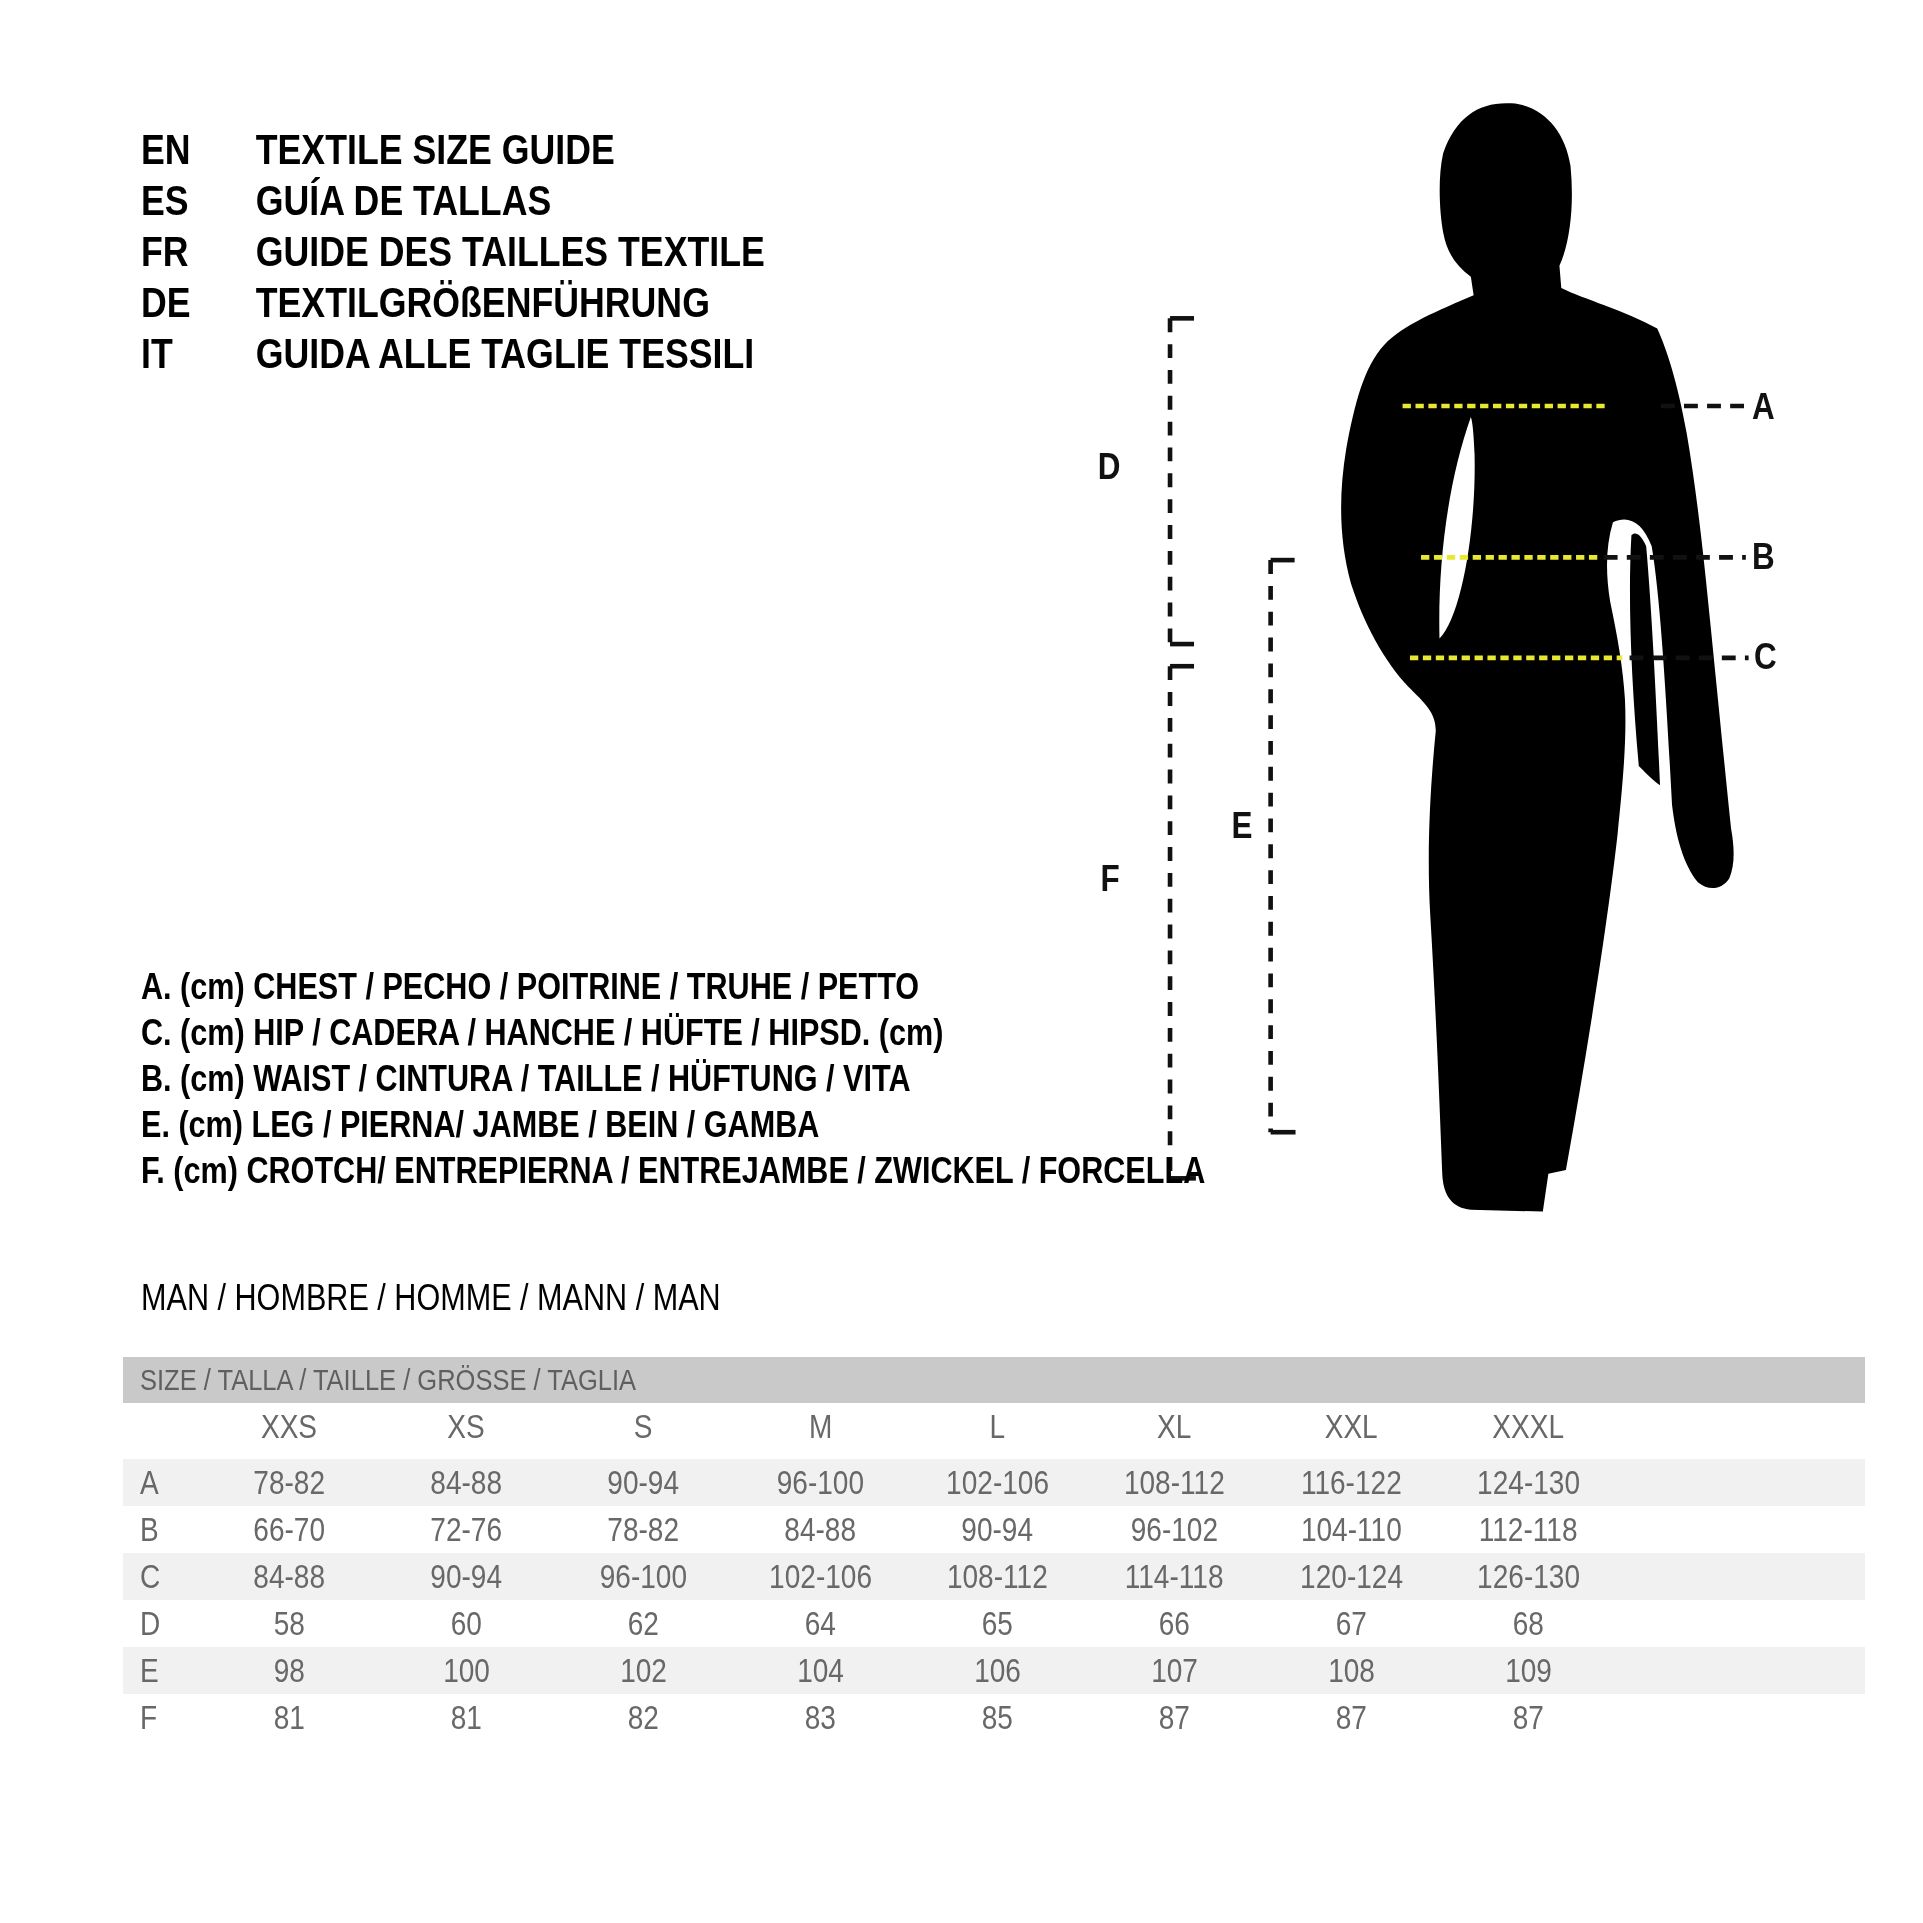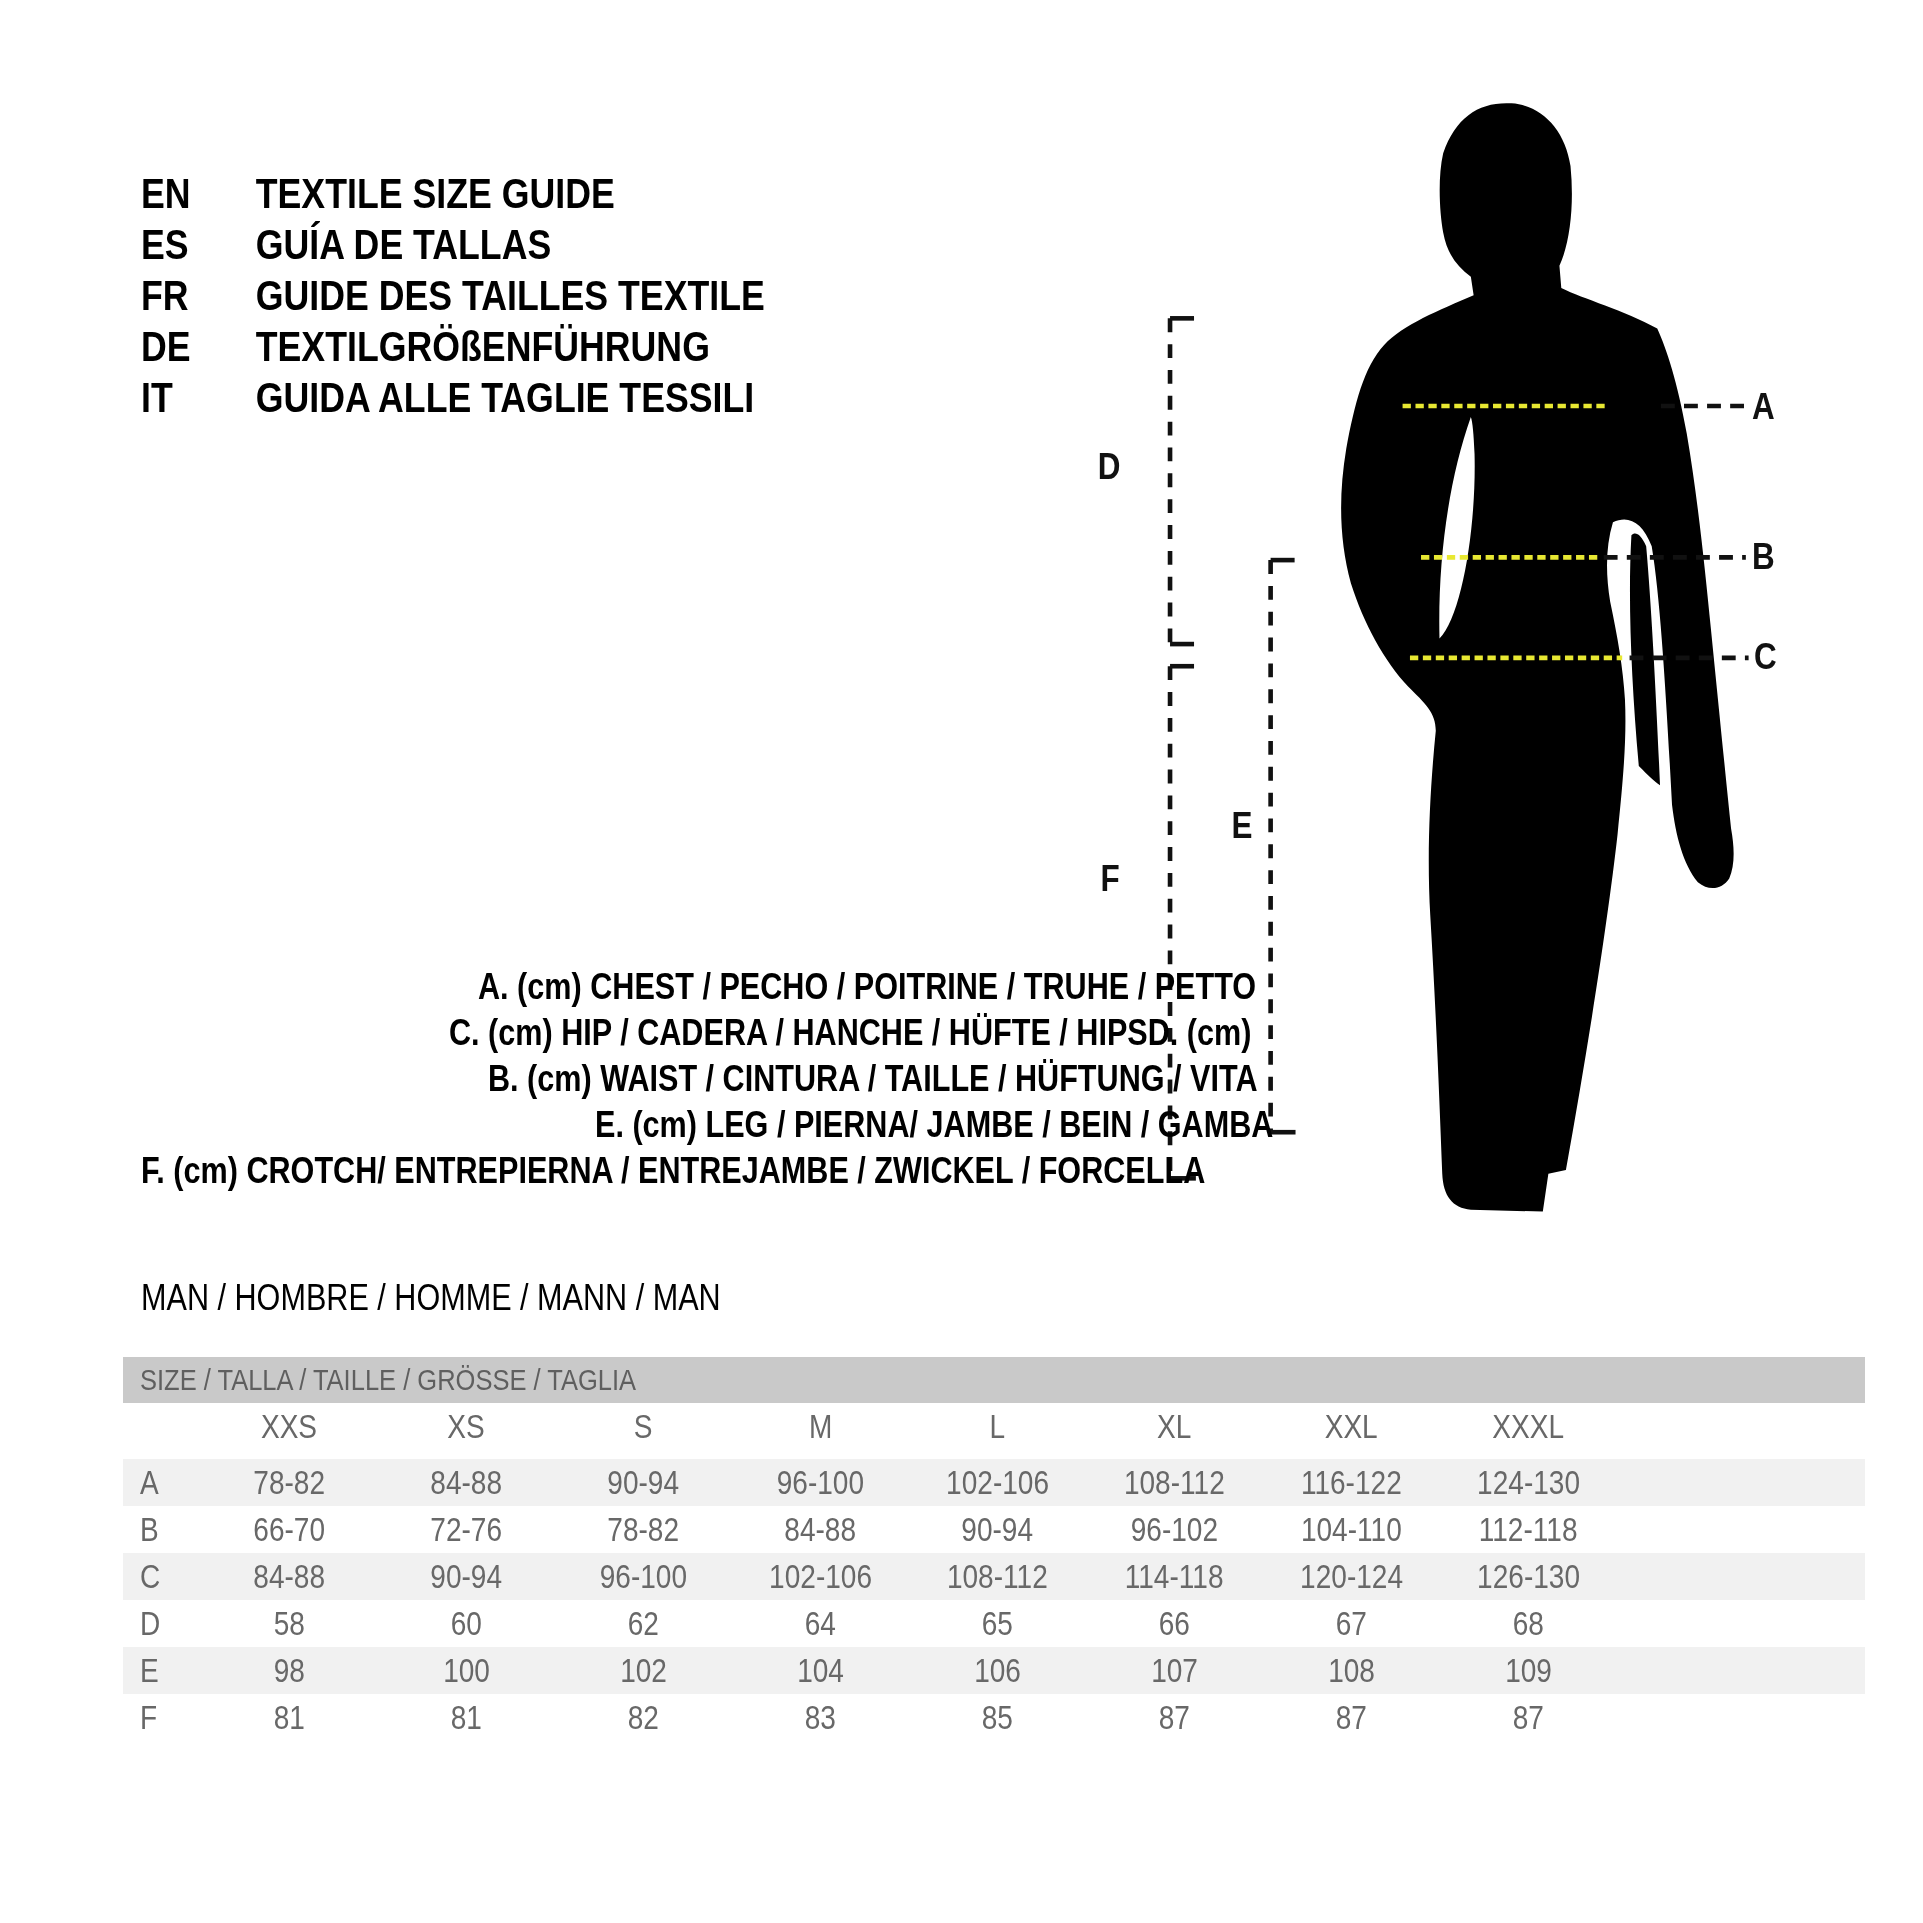--- a/index.html
+++ b/index.html
@@ -10,29 +10,29 @@
     color:#000;
     overflow:hidden;
   }
   
   .cx{display:inline-block;transform:scaleX(0.85);transform-origin:0 50%;white-space:nowrap;}
   .cxc{display:inline-block;transform:scaleX(0.85);transform-origin:50% 50%;white-space:nowrap;}
 
   
   .title-block{
     position:absolute;left:141px;top:124px;
-    font-size:42px;line-height:51px;font-weight:bold;color:#000;margin-top:44px;
+    font-size:42px;line-height:51px;font-weight:bold;color:#000;
   }
   .title-row{display:flex;}
   .title-row .lang{flex:0 0 135px;}
 
   
   .legend-block{
     position:absolute;left:141px;top:964px;
-    font-size:36px;line-height:46px;font-weight:bold;color:#000;text-align:right;
+    font-size:36px;line-height:46px;font-weight:bold;color:#000;
   }
 
   
   .category-line{
     position:absolute;left:141px;top:1277px;
     font-size:36px;line-height:41px;font-weight:normal;color:#000;
   }
 
   
   .diagram-svg{position:absolute;left:0;top:0;width:1923px;height:1923px;}

